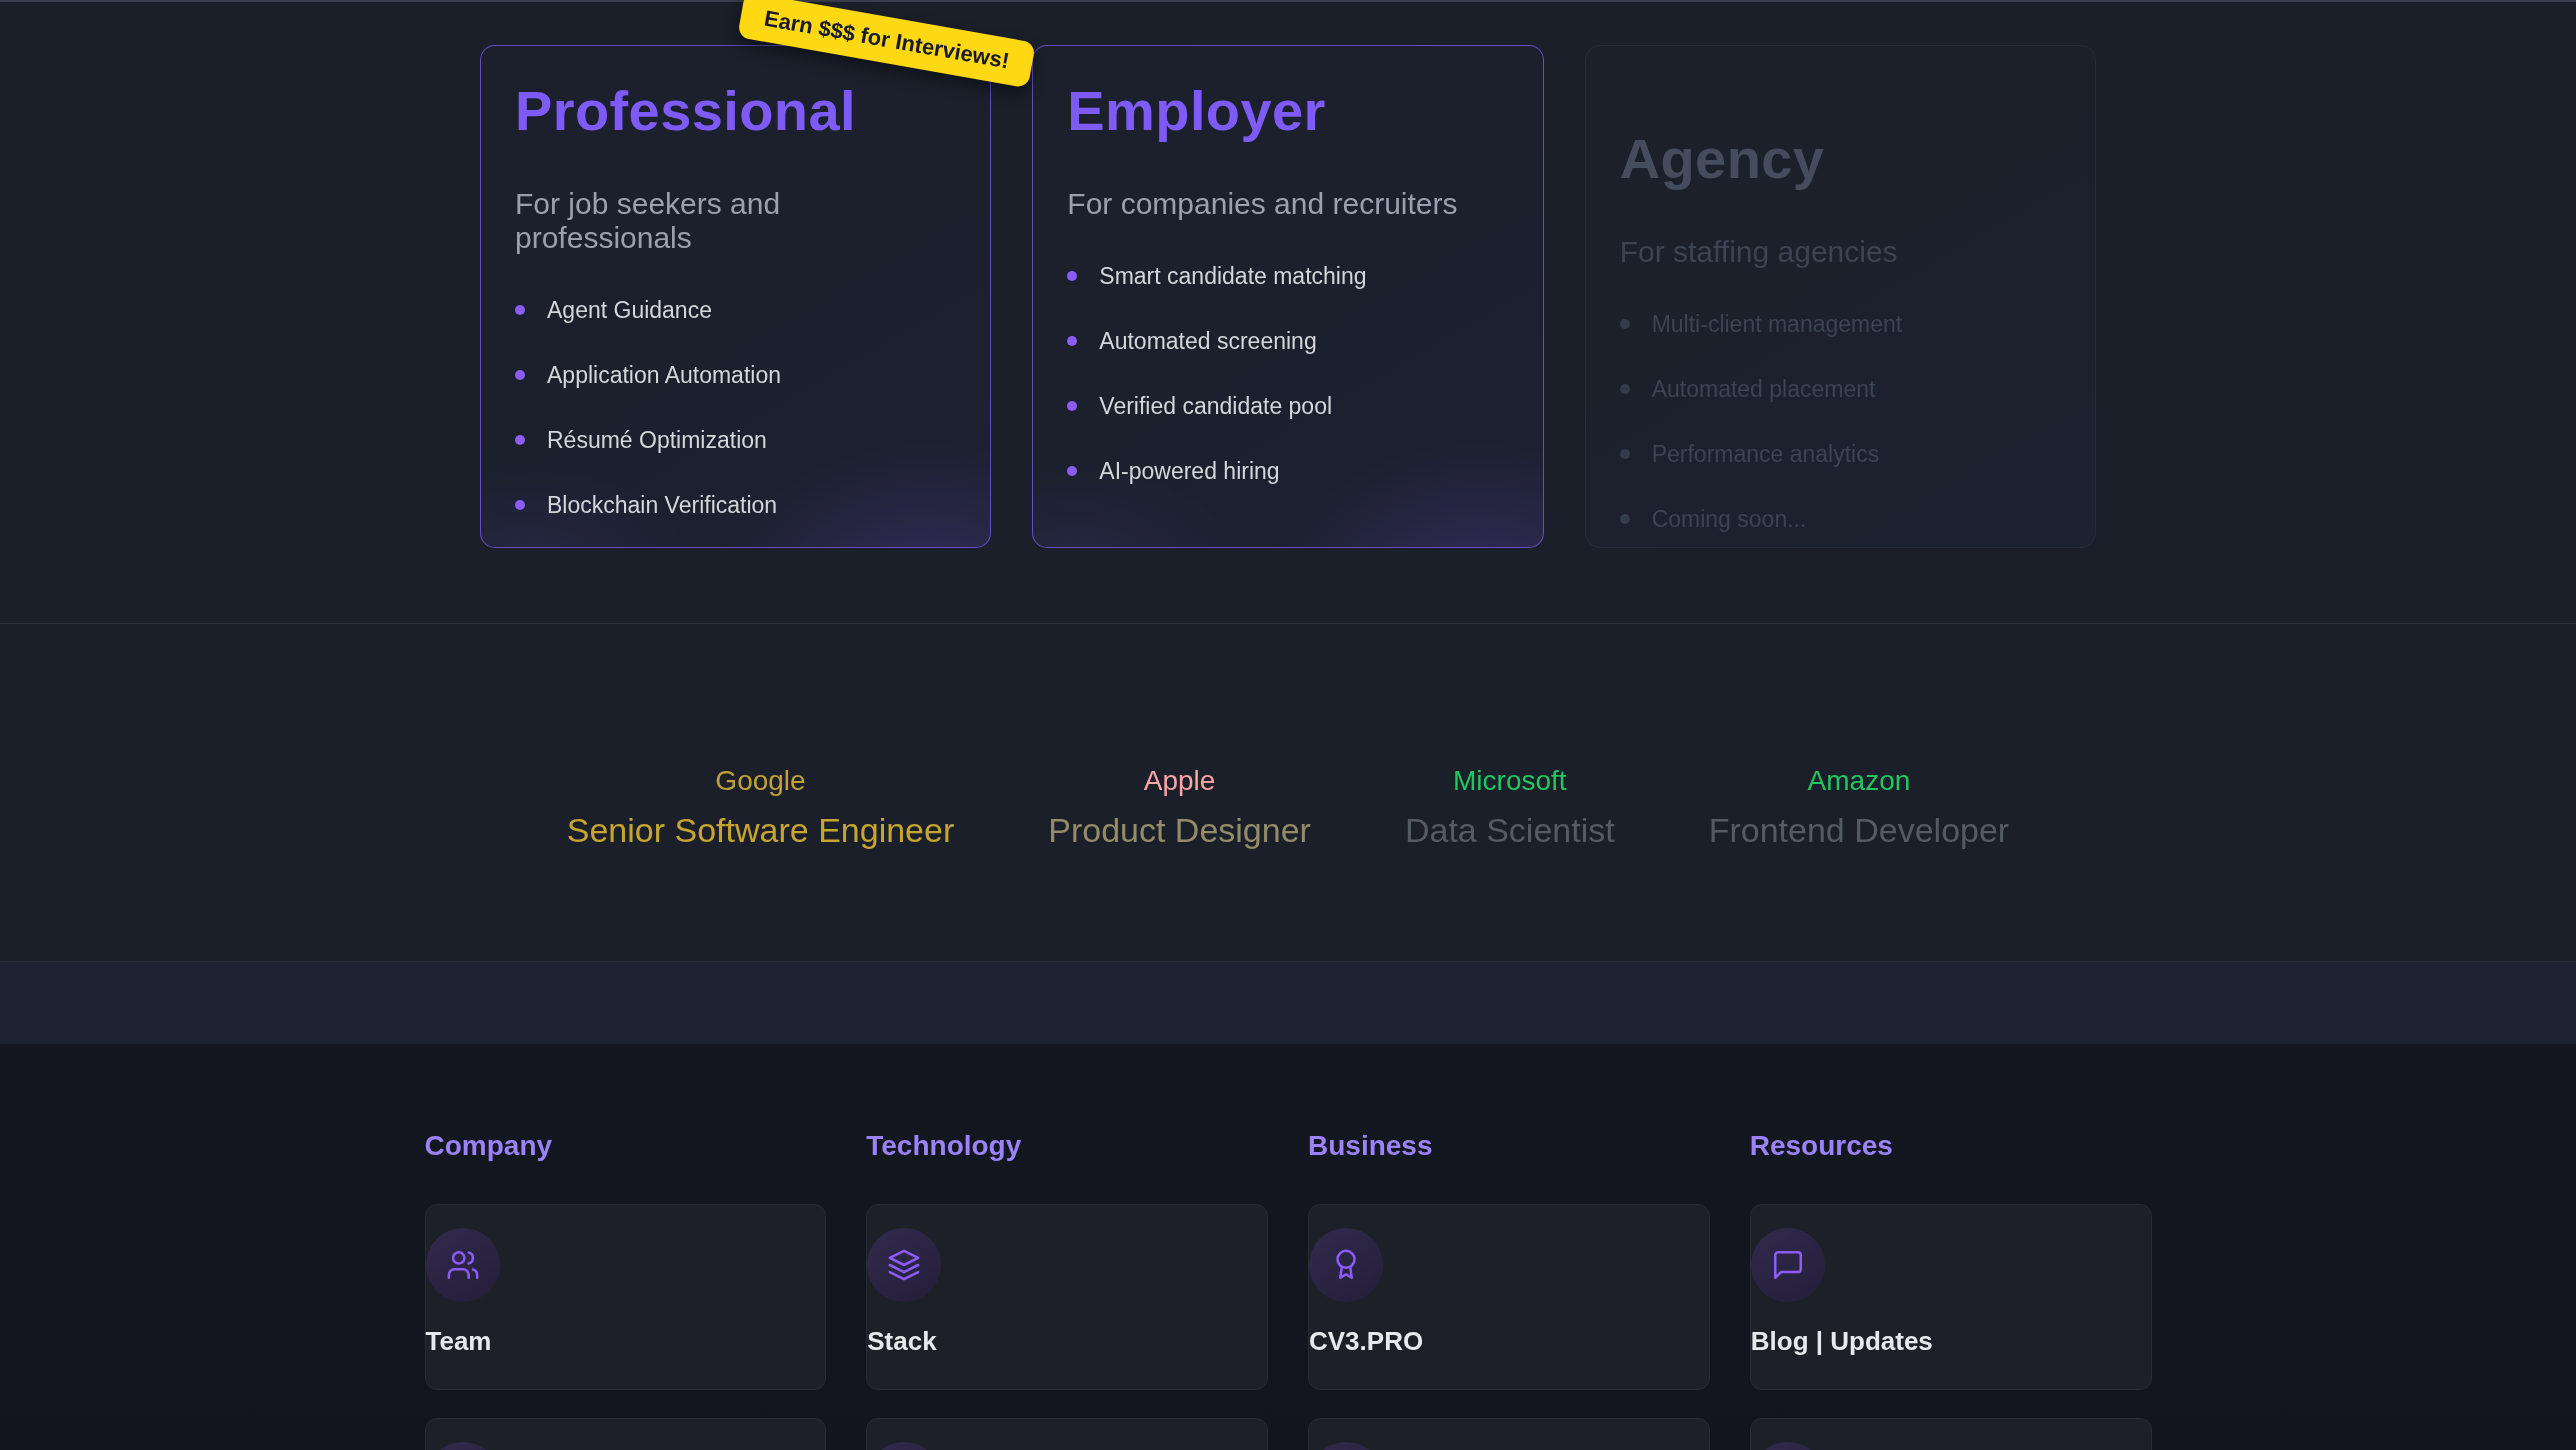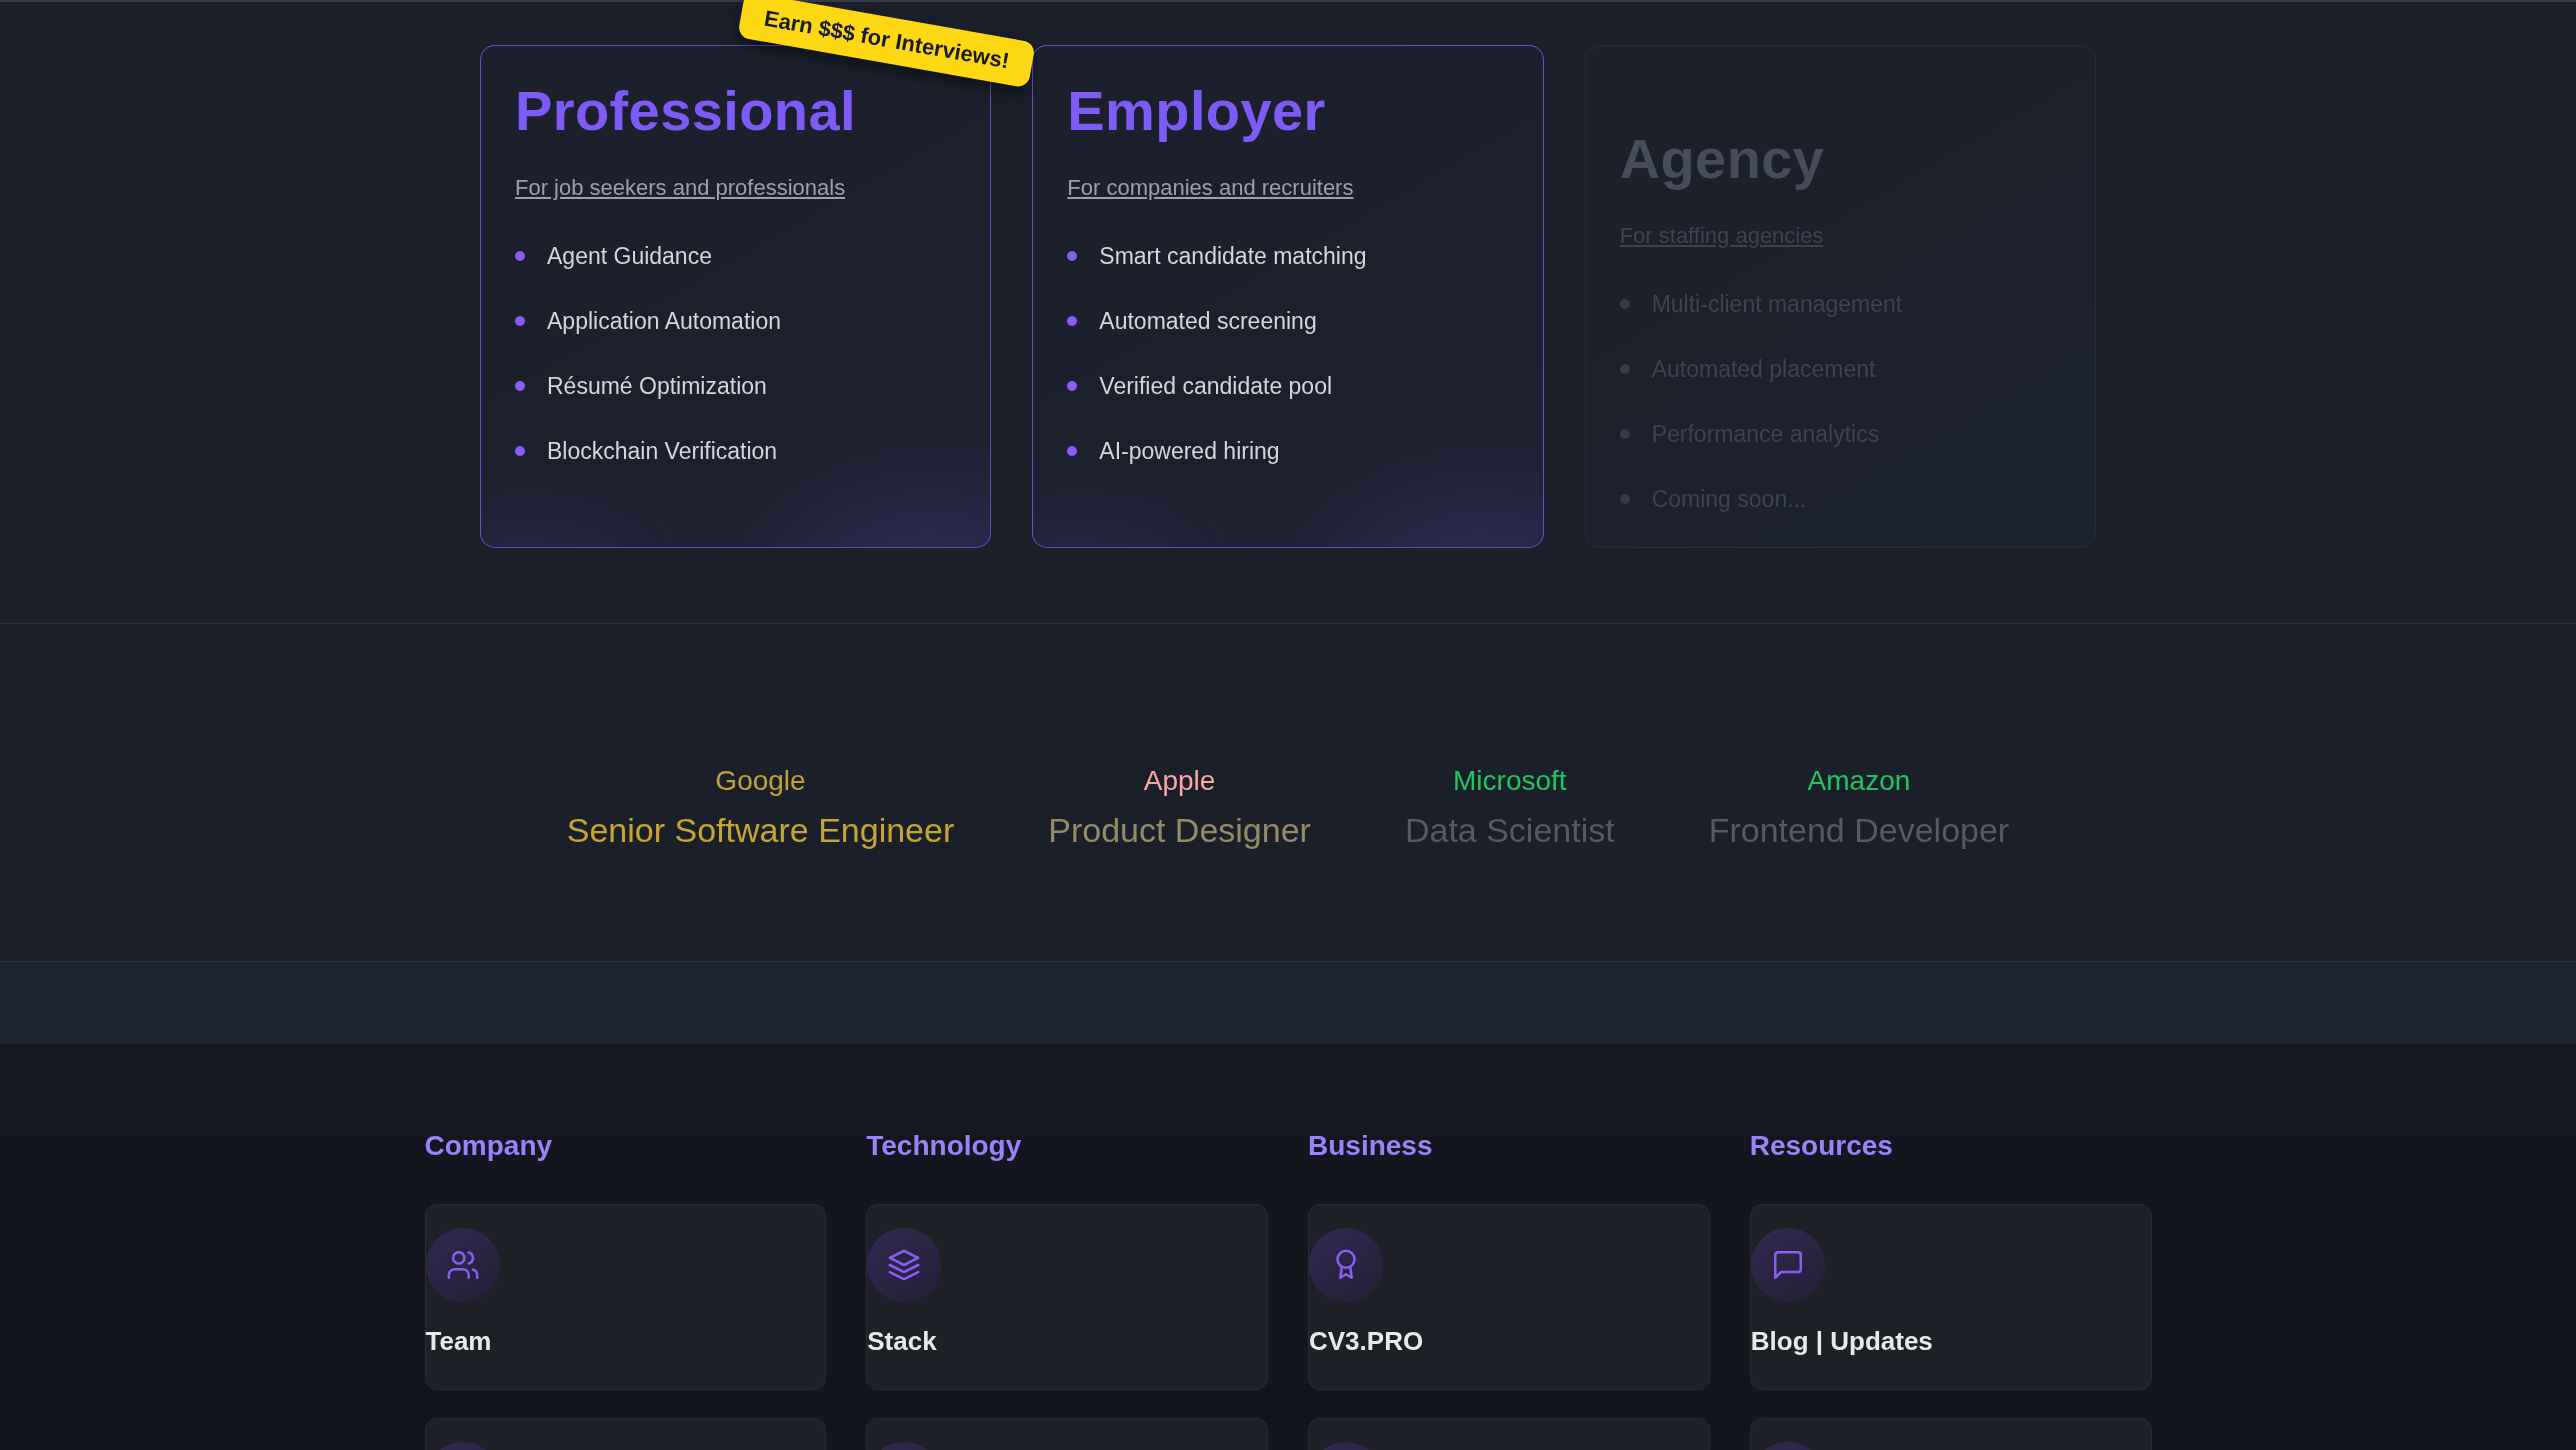--- a/index.html
+++ b/index.html
@@ -20,21 +20,21 @@
   }
   .plan-card {
     flex:1; height:503px; border-radius:15px; padding:32px 34px;
     border:1.7px solid rgba(125,92,246,0.75);
     background:
       radial-gradient(ellipse 70% 55% at 88% 112%, rgba(124,92,246,0.22), transparent 60%),
       radial-gradient(ellipse 60% 40% at 8% 108%, rgba(124,92,246,0.12), transparent 60%),
       linear-gradient(150deg,#1b202c 45%,#1e2132 100%);
   }
   .plan-title { font-size:56px; font-weight:bold; color:#7e5bf7; letter-spacing:0.4px; }
-  .plan-subtitle { margin-top:32px; font-size:22px; color:#9aa1ad;text-decoration:underline; }
+  .plan-subtitle { margin-top:44px; font-size:30px; color:#9aa1ad; }
   .plan-features { list-style:none; margin-top:42px; }
   .plan-features li { display:flex; align-items:center; gap:22px; margin-bottom:38px; font-size:23px; color:#d3d6db; }
   .bullet-dot { width:10px; height:10px; border-radius:50%; background:#8b5cf6; flex:0 0 auto; }
 
   .plan-card.disabled {
     border-color:#262c38;
     background:linear-gradient(150deg,#1b202b 40%,#1d2230 100%);
   }
   .plan-card.disabled .plan-title { color:#454c5c;margin-top:48px; }
   .plan-card.disabled .plan-subtitle { color:#3c4351; }

